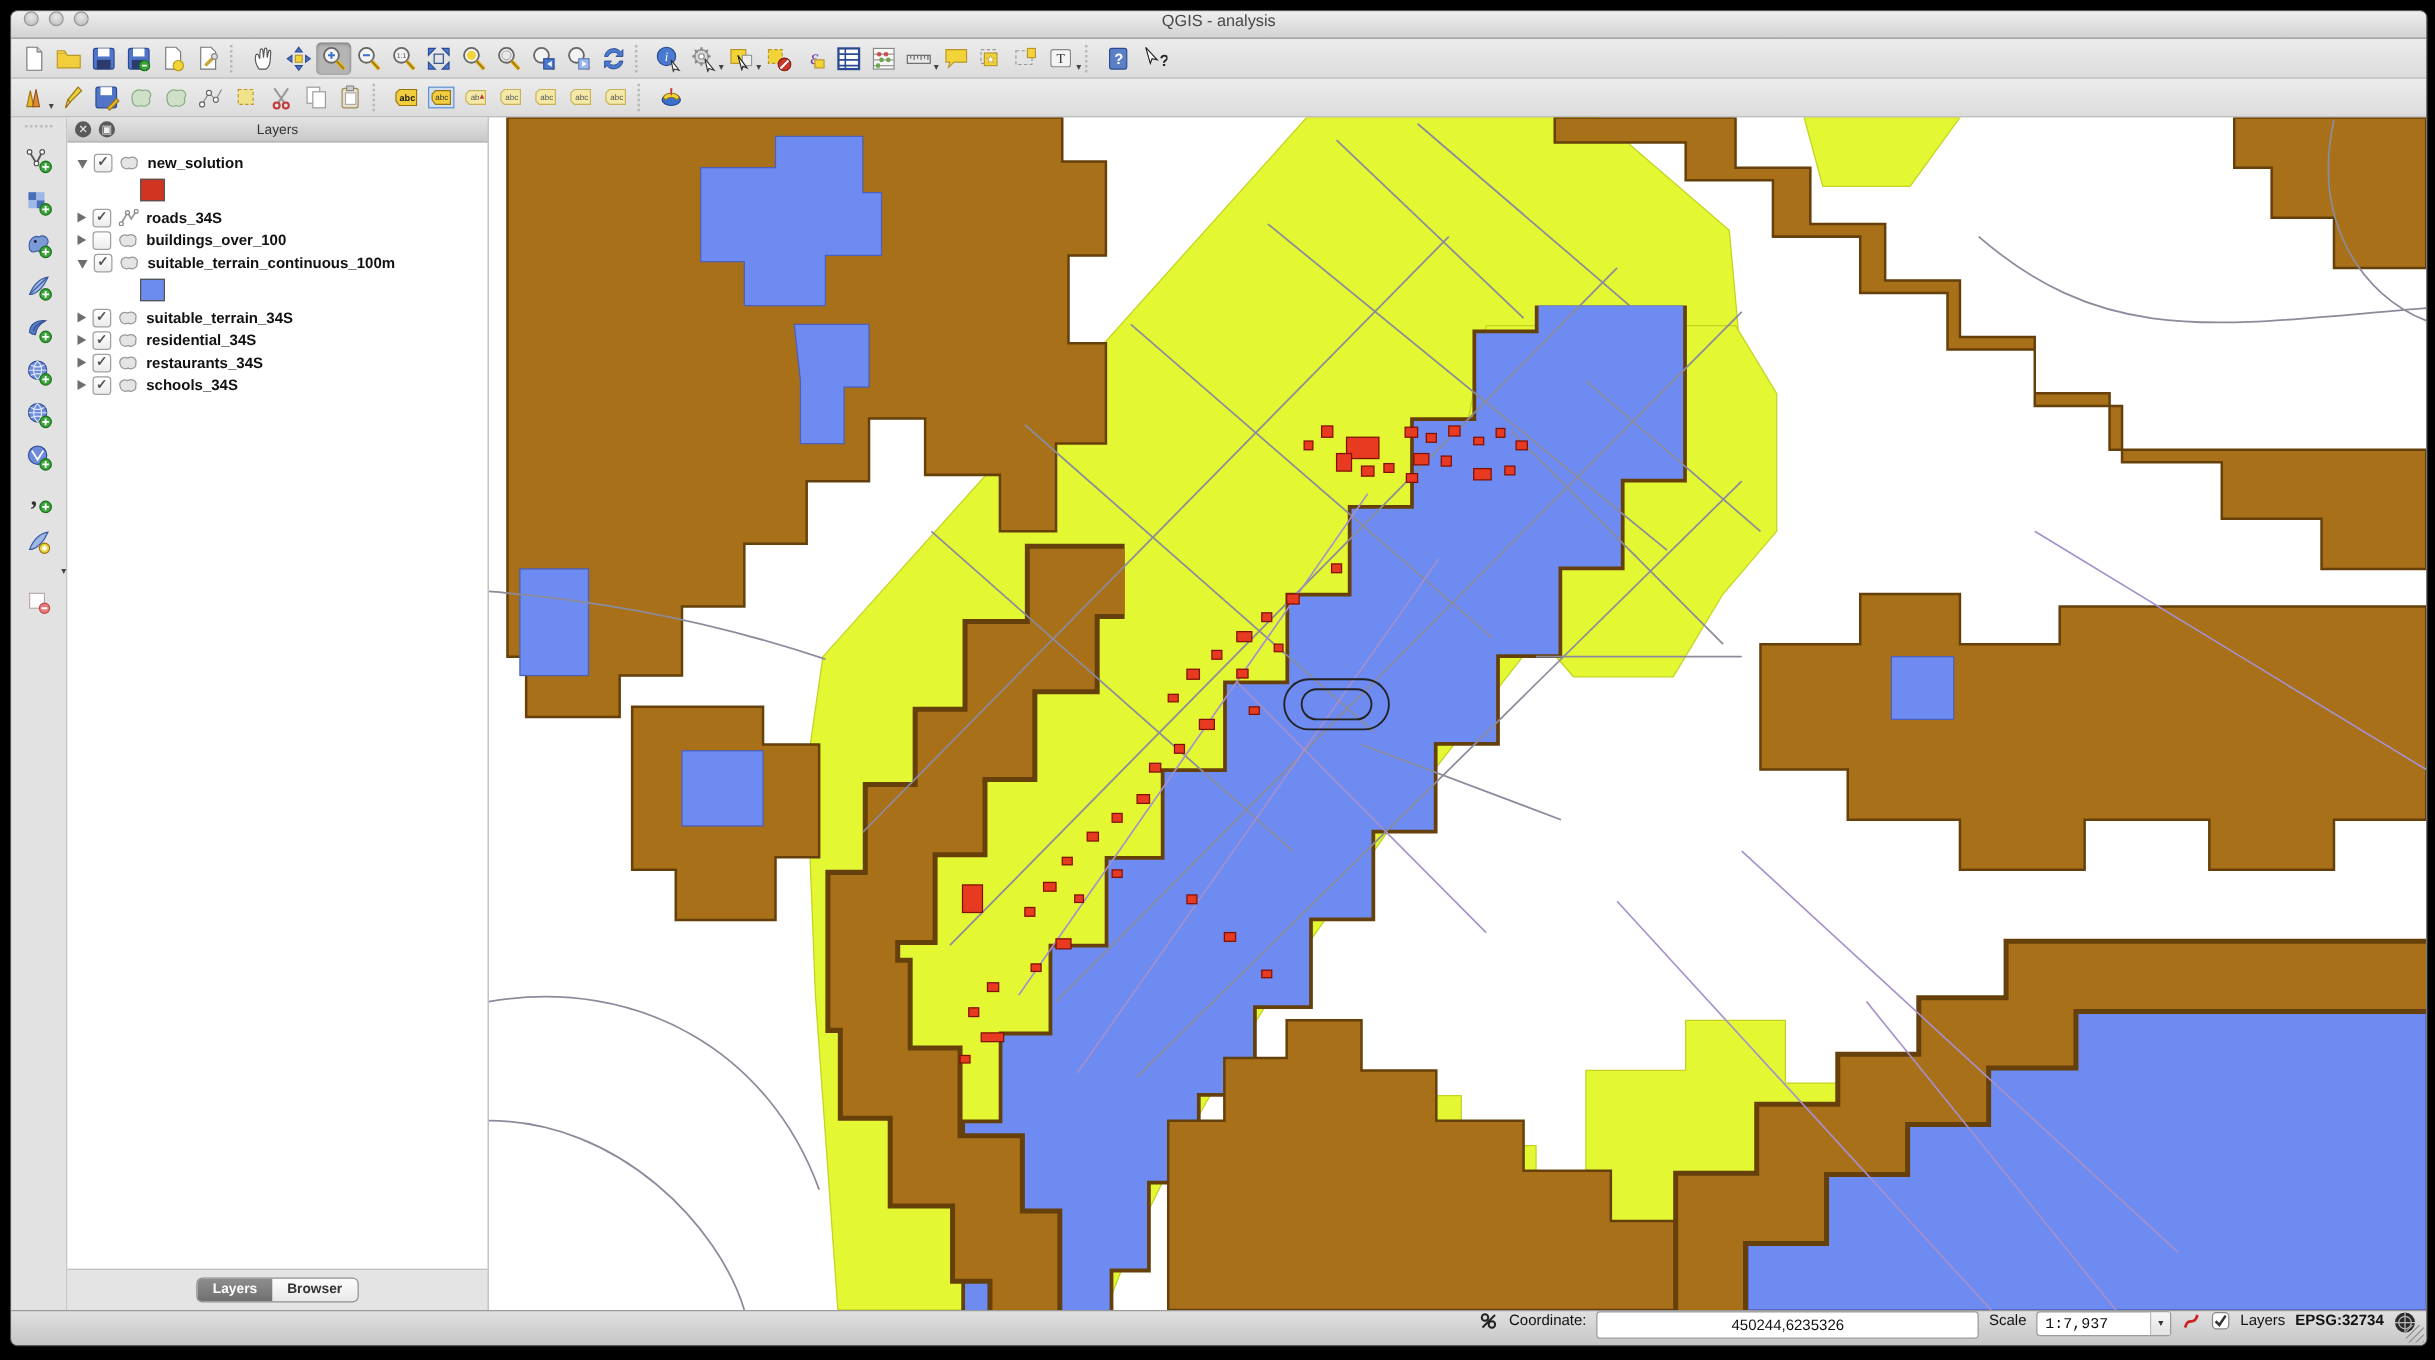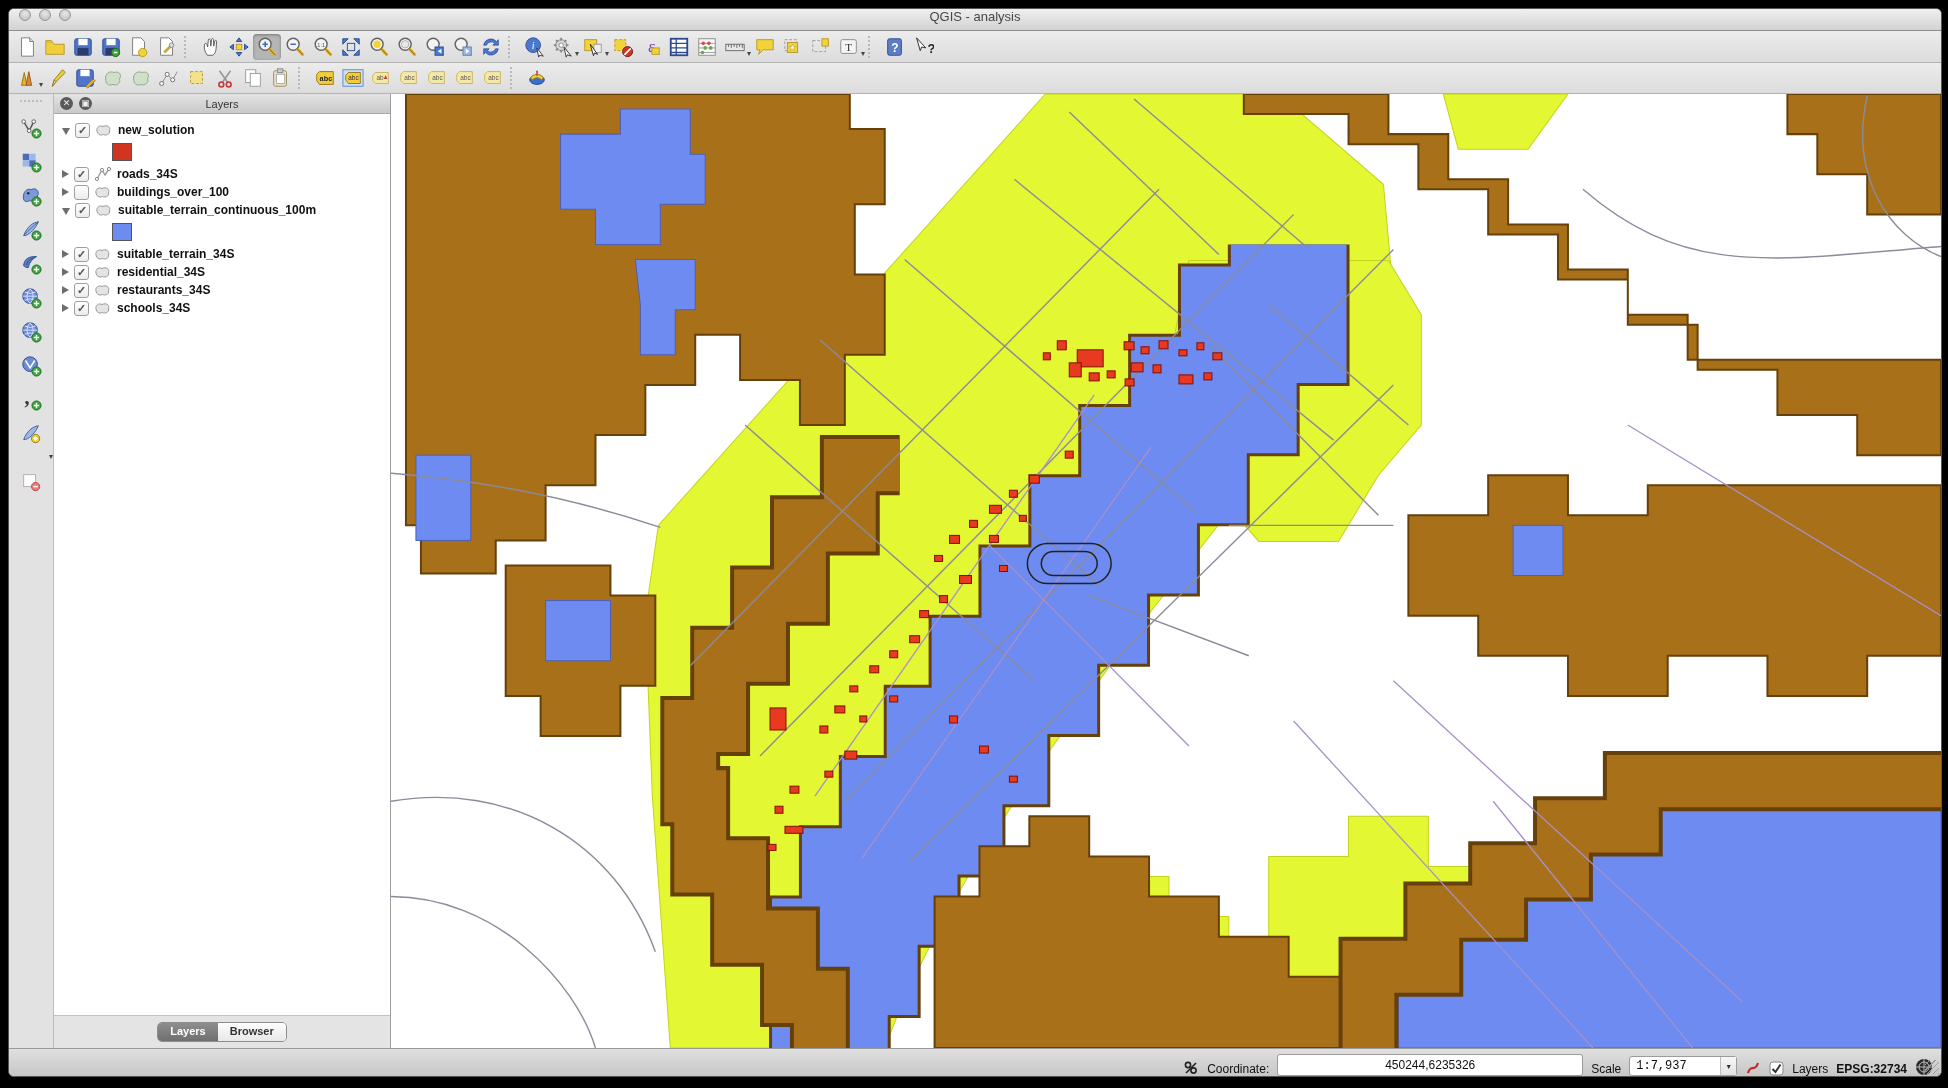--- a/index.html
+++ b/index.html
@@ -51,21 +51,21 @@
   .lbl.ul{}
   #panel-bottom{height:32px;background:#e4e4e4;display:flex;align-items:center;justify-content:center;border-top:1px solid #c2c2c2;}
   .seg{display:flex;border:1px solid #8d8d8d;border-radius:5px;overflow:hidden;height:18px;}
   .seg div{font-size:11px;font-weight:bold;padding:2px 12px;background:linear-gradient(#fdfdfd,#e8e8e8);color:#333;}
   .seg div.on{background:linear-gradient(#8e8e8e,#6f6f6f);color:#fff;}
   
   #map-wrap{flex:1 1 auto;position:relative;background:#fff;min-width:0;}
   #map-wrap svg{position:absolute;inset:0;width:100%;height:100%;}
   
   #statusbar{height:27px;background:linear-gradient(#e0e0e0,#c6c6c6);border-top:1px solid #9a9a9a;
-    display:flex;align-items:flex-end;padding:0 8px;gap:8px;font-size:12px;color:#111;flex:0 0 auto;position:relative;}
+    display:flex;align-items:flex-start;padding:0 8px;gap:8px;font-size:12px;color:#111;flex:0 0 auto;position:relative;}
   #coord-input{width:300px;height:18px;border:1px solid #9b9b9b;border-radius:3px;text-align:center;
     font-size:12px;font-family:"Liberation Sans",sans-serif;background:#fff;color:#111;}
   #scale-combo{width:106px;height:18px;border:1px solid #9b9b9b;border-radius:3px;background:#fff;
     display:flex;align-items:center;}
   #scale-combo span{flex:1;padding-left:6px;font-size:12px;font-family:Liberation Mono, monospace;}
   #scale-combo .arrow{width:15px;height:100%;border-left:1px solid #bbb;display:flex;align-items:center;
     justify-content:center;font-size:7px;color:#333;background:linear-gradient(#f7f7f7,#e2e2e2);}
   .sb-icon{display:flex;align-items:center;}
   #grip{position:absolute;right:2px;bottom:2px;width:14px;height:14px;
     background:repeating-linear-gradient(135deg,transparent 0 3px,#9a9a9a 3px 4px);}

